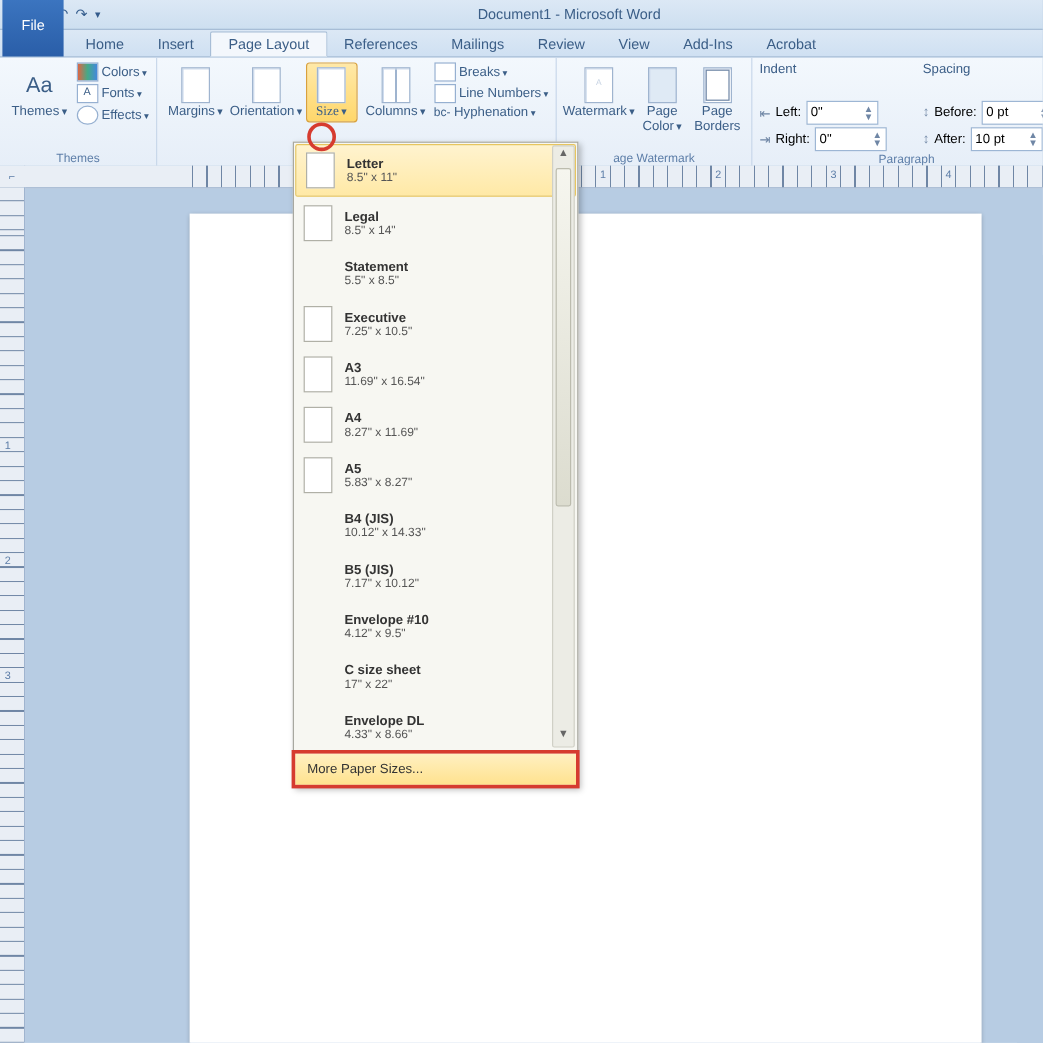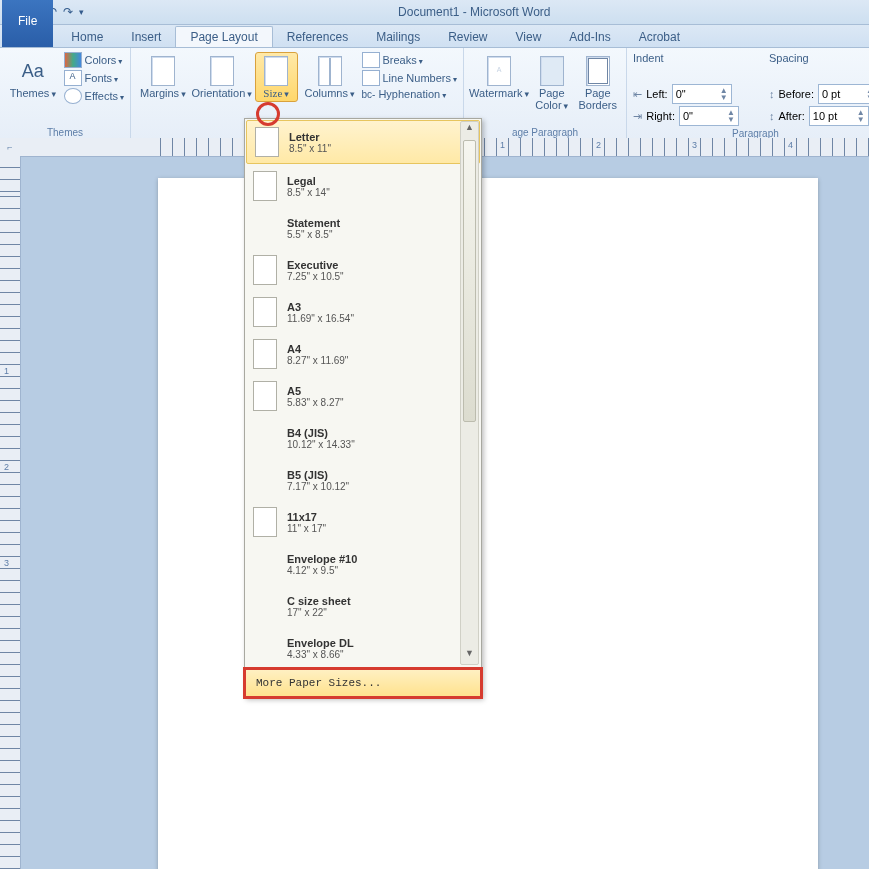--- a/index.html
+++ b/index.html
@@ -100,21 +100,21 @@
   }
   .size-dd .item{display:flex;align-items:center;gap:10px;padding:6px 10px 6px 8px;}
   .size-dd .item.selected{background:linear-gradient(#fff3cf,#ffe9a6);border:1px solid #e7c55e;border-radius:2px;margin:1px;}
   .size-dd .thumb{width:22px;height:28px;border:1px solid #b0b0a6;background:#fff;flex:0 0 22px;}
   .size-dd .txt .nm{font-size:11px;font-weight:bold;color:#333;}
   .size-dd .txt .dim{font-size:10px;color:#555;}
   .size-dd .footer{
     border:3px solid #d63b2f; 
     margin:-2px;
     background:linear-gradient(#fff0c2,#ffe28e);
-    padding:7px 10px; font-size:11px; color:#333;font-family:Liberation Mono, monospace;
+    padding:7px 10px; font-size:11px; color:#333;
   }
   .size-dd .scroll{position:absolute;top:2px;right:2px;bottom:32px;width:17px;background:#ecece5;border:1px solid #d0d0c6;border-radius:2px;}
   .size-dd .scroll .thumb-sb{position:absolute;top:18px;left:2px;right:2px;height:280px;background:linear-gradient(#f6f6ef,#dcdccf);border:1px solid #bcbcae;border-radius:2px;}
   .size-dd .scroll .arr{position:absolute;left:0;right:0;height:16px;text-align:center;font-size:9px;color:#666;}
   .size-dd .scroll .arr.up{top:0;} .size-dd .scroll .arr.dn{bottom:0;}
   
   .redcircle{position:absolute;width:18px;height:18px;border:3px solid #d63b2f;border-radius:50%;z-index:60;}
   
   .hruler .num{position:absolute;top:2px;font-size:9px;color:#5d7ea8;}
   .vruler .num{position:absolute;left:4px;font-size:9px;color:#5d7ea8;}
@@ -234,21 +234,21 @@
 Color</span>
       </div>
       <div class="bigbtn" style="width:42px;">
         <div class="icon">
             <div class="page-ic" style="outline:1px solid #6f86a5;outline-offset:-3px;"></div>
           </div>
         <span style="white-space:pre-line;">Page
 Borders</span>
       </div>
     </div>
-    <div class="group-label">age Paragraph</div>
+    <div class="group-label">age Watermark</div>
   </div>
 
   <div class="group" style="flex:1;">
     <div class="group-body" style="gap:30px;">
       <div class="stack">
         <div class="section-head">Indent</div>
         <div class="indent-row">
           <span style="color:#6f86a5;">⇤</span>
           <span>Left:</span>
           <div class="spin">
@@ -347,27 +347,20 @@
           </div>
         </div>
         <div class="item">
           <div class="thumb" style="visibility: hidden;"></div>
           <div class="txt">
             <div class="nm">B5 (JIS)</div>
             <div class="dim">7.17" x 10.12"</div>
           </div>
         </div>
         <div class="item">
-          <div class="thumb"></div>
-          <div class="txt">
-            <div class="nm">11x17</div>
-            <div class="dim">11" x 17"</div>
-          </div>
-        </div>
-        <div class="item">
           <div class="thumb" style="visibility: hidden;"></div>
           <div class="txt">
             <div class="nm">Envelope #10</div>
             <div class="dim">4.12" x 9.5"</div>
           </div>
         </div>
         <div class="item">
           <div class="thumb" style="visibility: hidden;"></div>
           <div class="txt">
             <div class="nm">C size sheet</div>

